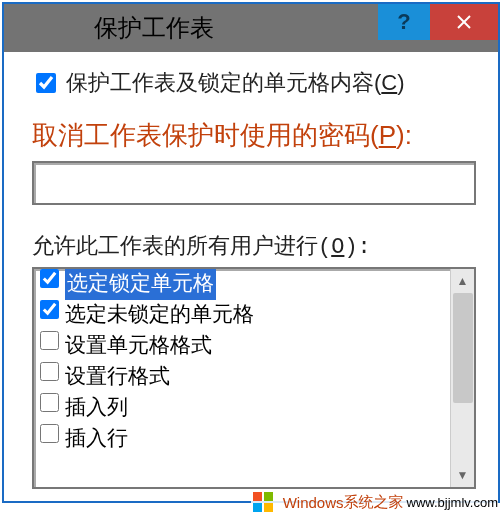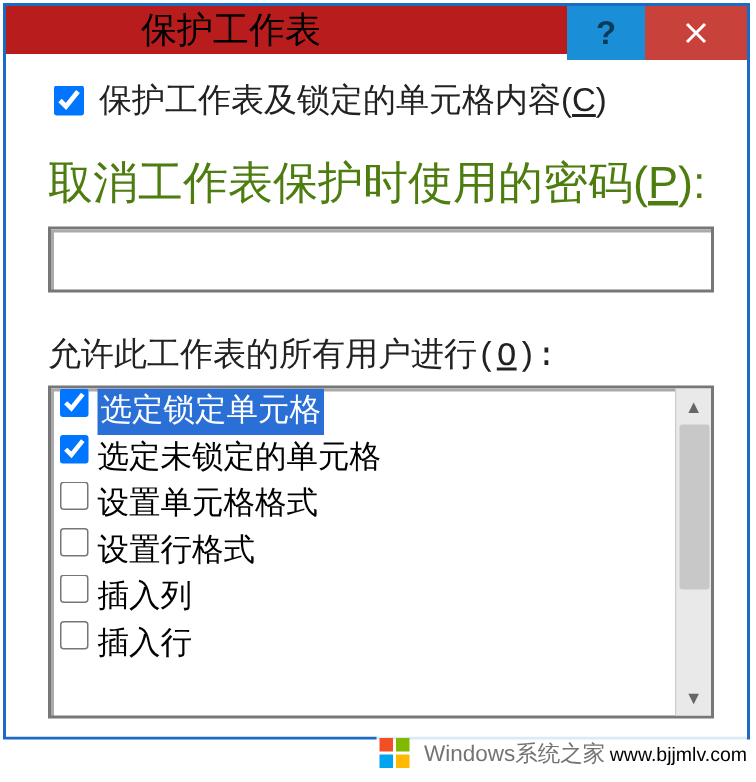--- a/index.html
+++ b/index.html
@@ -15,22 +15,22 @@
   }
   .window {
     position: absolute;
     top: 2px;
     left: 2px;
     width: 498px;
     border: 2px solid #1a6bc4;
     background: #fff;
   }
   .titlebar {
-    height: 32px;
-    background: #b91c1c;
+    height: 48px;
+    background: #737373;
     display: flex;
     align-items: center;
     position: relative;
   }
   .title-text {
     font-size: 24px;
     color: #000;
     margin-left: 90px;
   }
   .help-btn {
@@ -70,22 +70,22 @@
     align-items: center;
     font-size: 22px;
     color: #222;
     margin-bottom: 20px;
   }
   .row-protect input[type="checkbox"] {
     width: 20px; height: 20px;
     margin-right: 10px;
   }
   .label-pwd {
-    font-size: 30px;
-    color: #4d7c0f;
+    font-size: 26px;
+    color: #c2410c;
     margin-bottom: 8px;
   }
   .pwd-input {
     width: 100%;
     height: 44px;
     border: 2px solid #777;
     box-shadow: inset 2px 2px 0 #aaa;
     background: #fff;
     margin-bottom: 26px;
     font-size: 18px;
@@ -160,21 +160,21 @@
     position: absolute;
     right: 6px;
     bottom: 6px;
     display: flex;
     align-items: center;
     font-size: 15px;
     color: #444;
     background: rgba(255,255,255,0.85);
   }
   .wm-logo { margin-right: 6px; }
-  .wm-text1 { color: #737373; }
+  .wm-text1 { color: #c2410c; }
   .wm-text2 { color: #000000; font-size: 13px; margin-left: 3px; }
 </style>
 </head>
 <body>
 
 <div class="window">
   <div class="titlebar">
     <span class="title-text">保护工作表</span>
     <div class="help-btn">?</div>
     <div class="close-btn">

